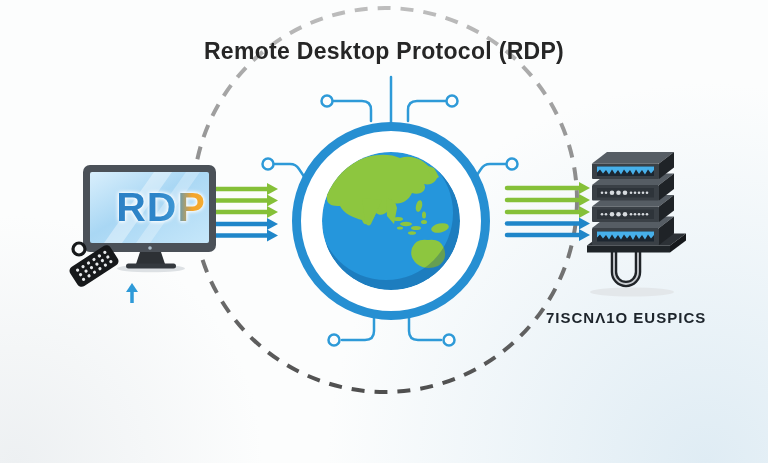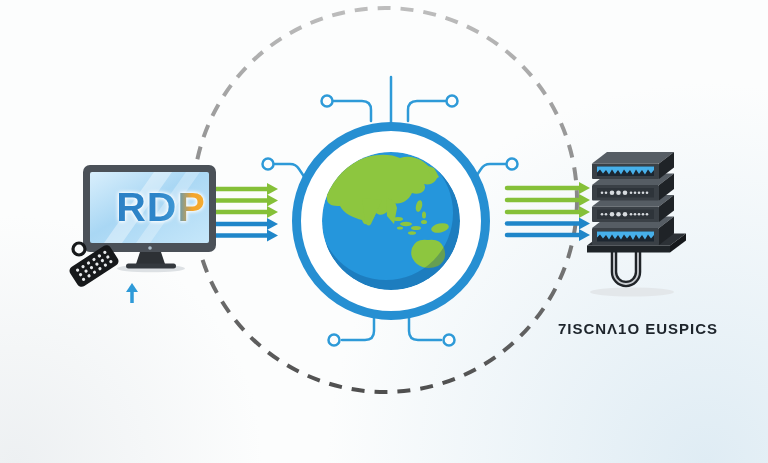--- a/index.html
+++ b/index.html
@@ -23,21 +23,21 @@
     background-image:linear-gradient(90deg,var(--rdp_blue) 0%,#2d85c9 48%,#3e97d4 60%,var(--rdp_orange) 72%,#f6bd3a 100%);
     -webkit-background-clip:text;background-clip:text;color:transparent;
     filter:drop-shadow(0 0 2px rgba(255,255,255,.95)) drop-shadow(0 0 1px rgba(255,255,255,.9));
     border-radius:28px;
   }
   .client-label{
     position:absolute;left:78px;top:308px;width:104px;text-align:center;
     font-size:16px;font-weight:700;letter-spacing:2px;color:#1b1b1b;
   }
   .server-label{
-    position:absolute;left:546px;top:319px;width:184px;text-align:center;
+    position:absolute;left:546px;top:308px;width:184px;text-align:left;
     font-size:15px;font-weight:700;letter-spacing:1px;color:#1d242b;line-height:1.32;
   }
   
   .c-conn{stroke:var(--connector_blue);fill:none;stroke-width:2.5;stroke-linecap:round;stroke-linejoin:round;}
   .c-node{stroke:var(--connector_blue);fill:#fdfdfd;stroke-width:2.5;}
   .c-ring{stroke:var(--ring_blue);fill:#ffffff;stroke-width:9;}
   .c-ocean{fill:var(--ocean_blue);}
   .c-land{fill:var(--land_green);}
   .a-green{stroke:var(--arrow_green);stroke-width:4.5;stroke-linecap:round;}
   .a-green-h{fill:var(--arrow_green);}
@@ -255,18 +255,19 @@
       <g>
         <polygon points="592,163.5 659,163.5 674,152 607,152" fill="#565d64"></polygon>
         <polygon points="659,163.5 674,152 674,167.5 659,179" fill="#1f2327"></polygon>
         <rect x="592" y="163.5" width="67" height="15.5" rx="1" fill="#3a4046"></rect>
         <rect x="597" y="166.5" width="57" height="9.5" fill="#1c2630"></rect>
         <path class="s-bluepanel" transform="translate(597,166.5)" d="M0,0 H57 V3.5 L54,7 L51,3 L48,8 L45,3.5 L42,7.5 L39,3 L36,8.5 L33,3.5 L30,7 L27,3 L24,8 L21,3.5 L18,7.5 L15,3 L12,8 L9,3.5 L6,7 L3,3 L0,6 Z"></path>
       </g>
     </g>
   </svg>
 
+  <div class="title">Remote Desktop Protocol (RDP)</div>
   <div class="screen-text">RDP</div>
   <div class="server-label">
     <div>7ISCNΛ1O EUSPICS</div>
   </div>
 
 </div>
 
 </body></html>

